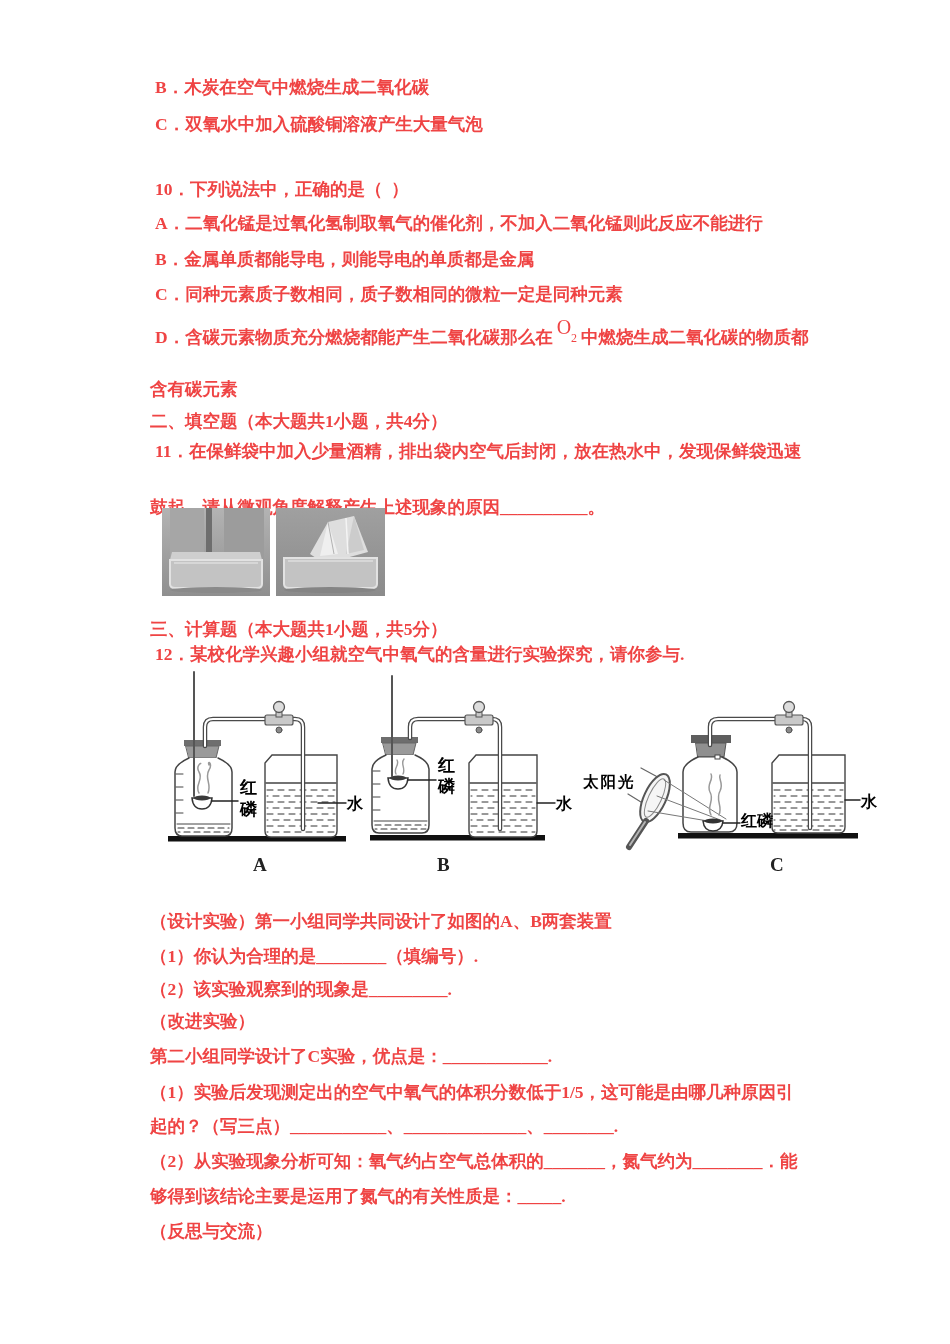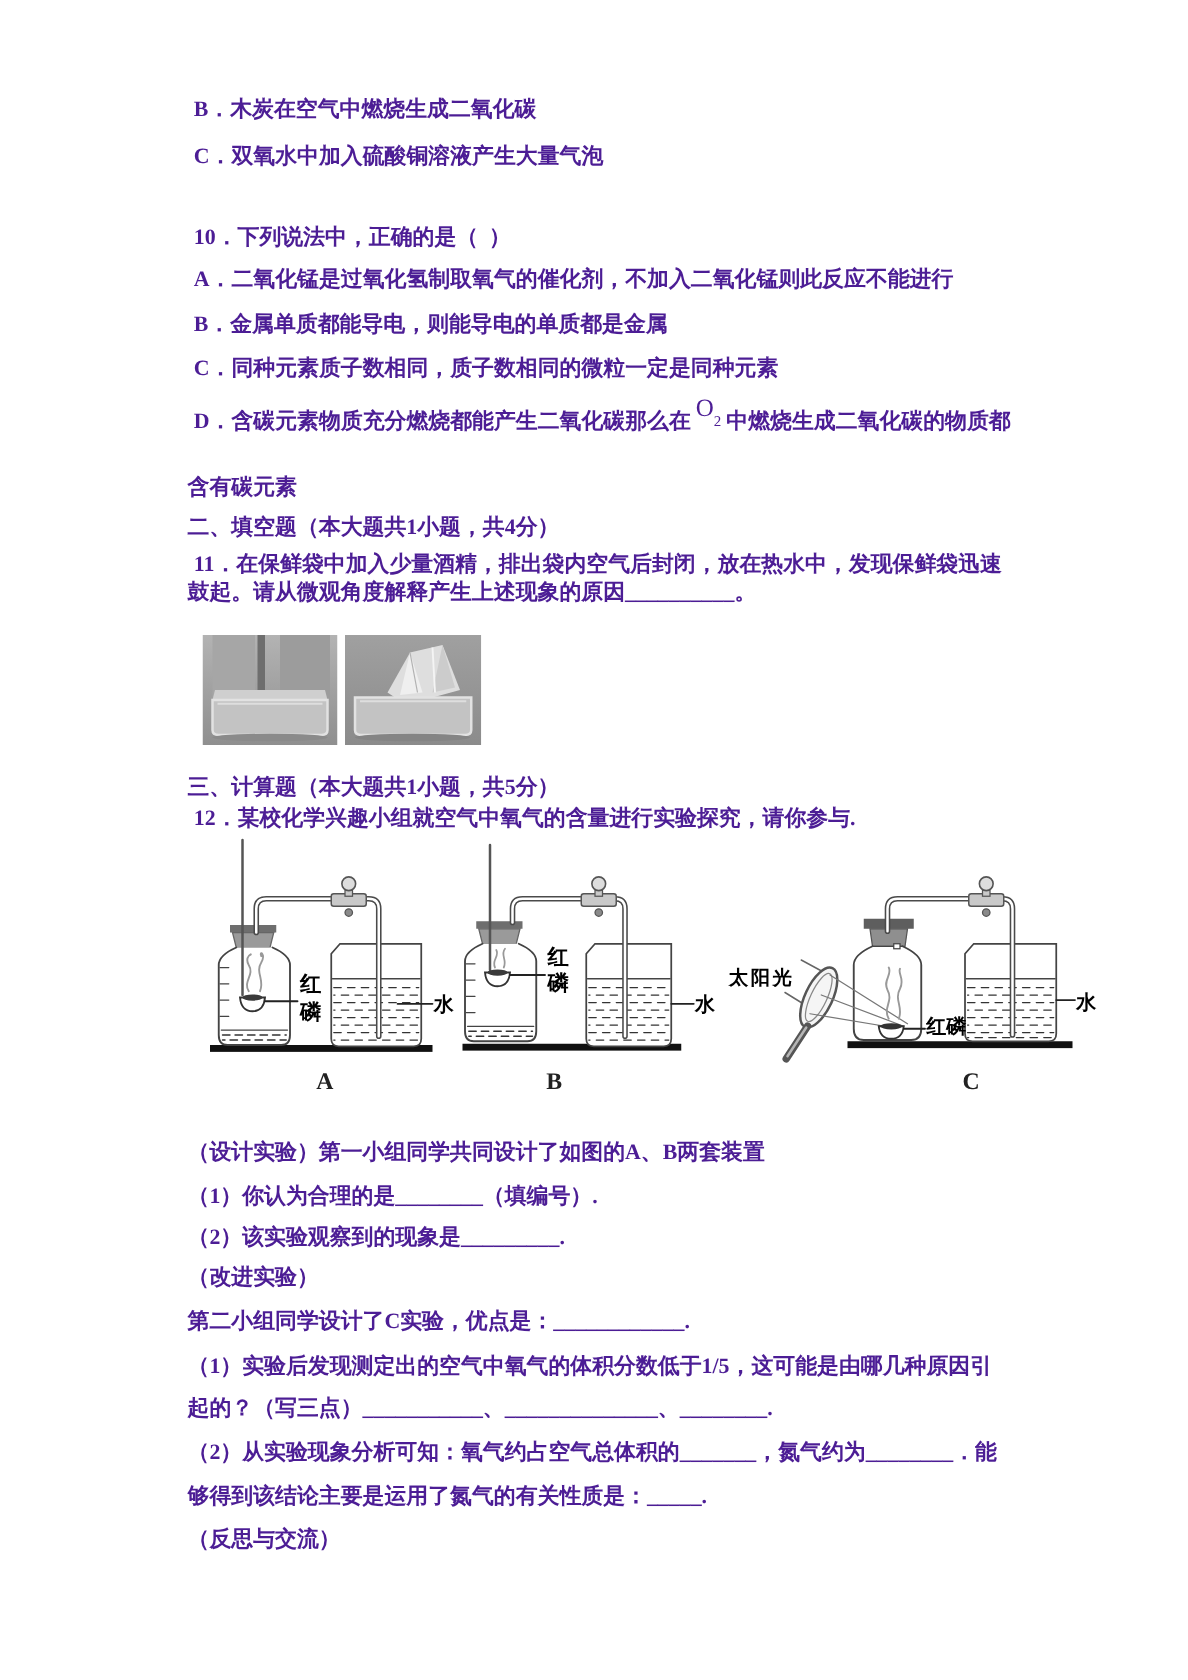--- a/index.html
+++ b/index.html
@@ -1,17 +1,17 @@
 <!DOCTYPE html>
 <html><head>
 <meta charset="utf-8">
 <style>
   html,body{margin:0;padding:0;background:#fff;}
   .page{position:relative;width:950px;height:1276px;background:#ffffff;overflow:hidden;
-        font-family:"Liberation Serif","DejaVu Sans",serif;font-weight:700;color:#4c1d95;
+        font-family:"Liberation Serif","DejaVu Sans",serif;font-weight:700;color:#ef4444;
         font-size:17.5px;}
   .tl{position:absolute;left:155px;white-space:pre;line-height:22px;}
   .fo{position:relative;top:-9px;margin:0 4px;font-size:20px;font-weight:400;}
   .fo sub{font-size:12px;position:relative;top:3px;}
   .photo{position:absolute;top:508px;}
   svg text{font-family:"Liberation Serif","DejaVu Sans",serif;}
   .cjk{font-weight:700;}
 </style>
 </head>
 <body>
@@ -21,21 +21,21 @@
   <div class="tl" style="top:76px">B．木炭在空气中燃烧生成二氧化碳</div>
   <div class="tl" style="top:113px">C．双氧水中加入硫酸铜溶液产生大量气泡</div>
   <div class="tl" style="top:178px">10．下列说法中，正确的是（  ）</div>
   <div class="tl" style="top:212px">A．二氧化锰是过氧化氢制取氧气的催化剂，不加入二氧化锰则此反应不能进行</div>
   <div class="tl" style="top:248px">B．金属单质都能导电，则能导电的单质都是金属</div>
   <div class="tl" style="top:283px">C．同种元素质子数相同，质子数相同的微粒一定是同种元素</div>
   <div class="tl" style="top:325px"><span>D．含碳元素物质充分燃烧都能产生二氧化碳那么在</span><span class="fo"><span>O</span><sub>2</sub></span><span>中燃烧生成二氧化碳的物质都</span></div>
   <div class="tl" style="top:378px;left:150px">含有碳元素</div>
   <div class="tl" style="top:410px;left:150px">二、填空题（本大题共1小题，共4分）</div>
   <div class="tl" style="top:440px">11．在保鲜袋中加入少量酒精，排出袋内空气后封闭，放在热水中，发现保鲜袋迅速</div>
-  <div class="tl" style="top:462px;left:150px">鼓起。请从微观角度解释产生上述现象的原因__________。</div>
+  <div class="tl" style="top:496px;left:150px">鼓起。请从微观角度解释产生上述现象的原因__________。</div>
 
   <svg class="photo" style="left:162px" width="108" height="88">
     <defs>
       <linearGradient id="g1" x1="0" y1="0" x2="0" y2="1">
         <stop offset="0" stop-color="#b3b3b3"></stop>
           <stop offset="1" stop-color="#8f8f8f"></stop>
       </linearGradient>
     </defs>
     <rect x="0" y="0" width="108" height="88" fill="url(#g1)"></rect>
     <rect x="8" y="0" width="34" height="52" fill="#a6a6a6"></rect>

